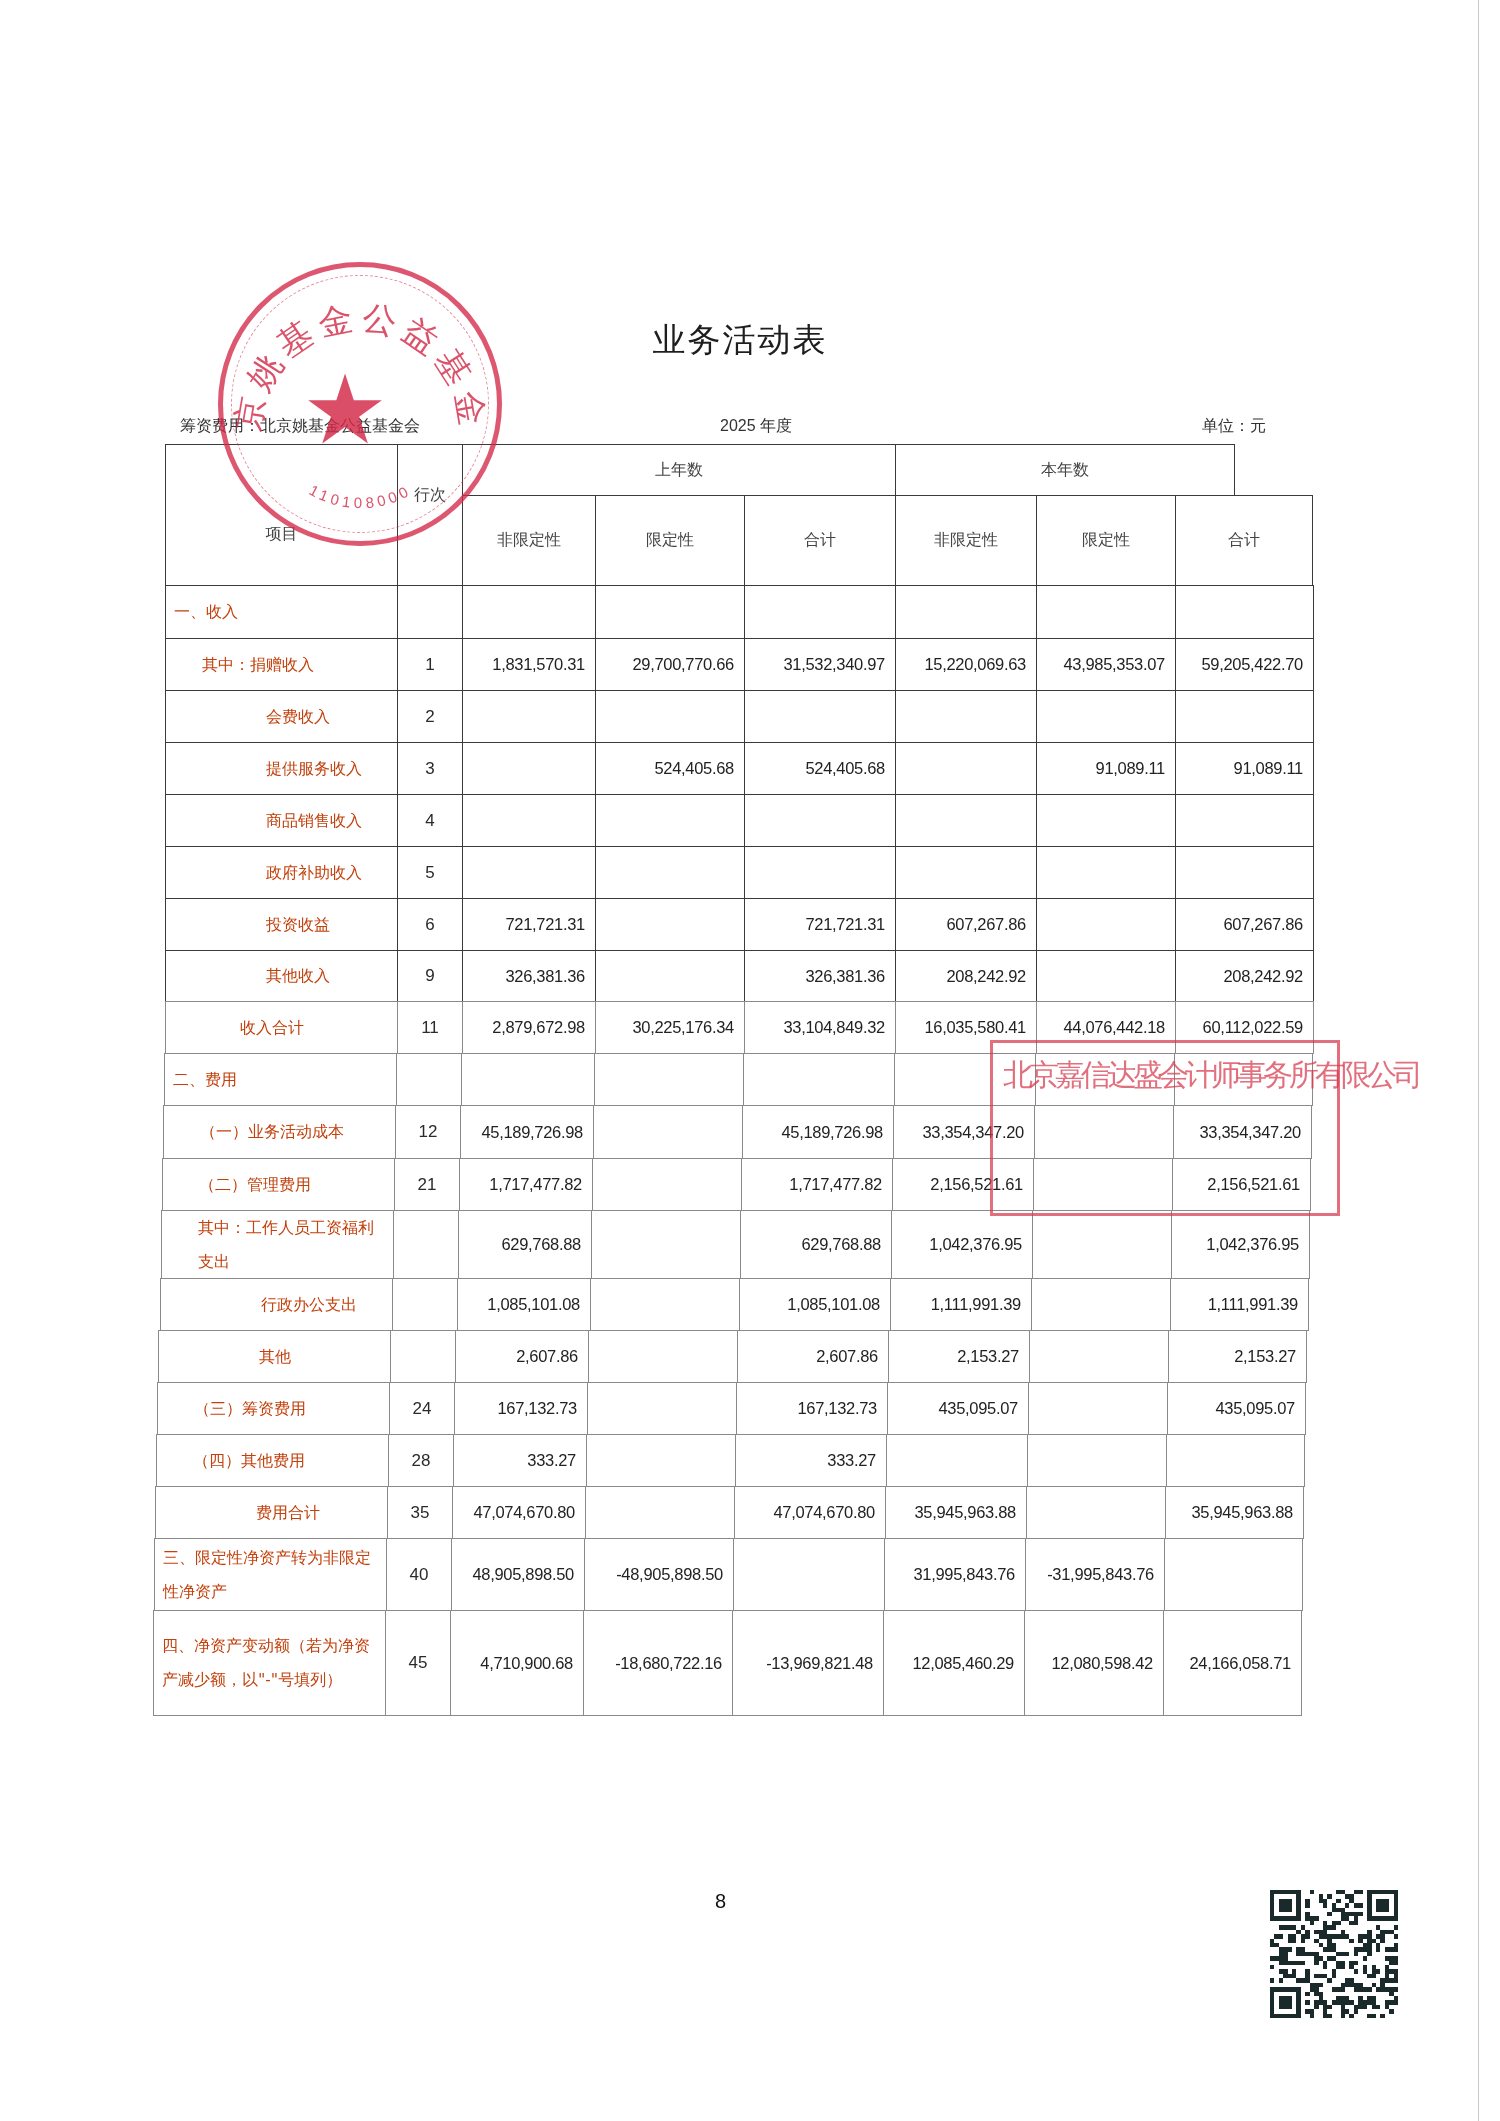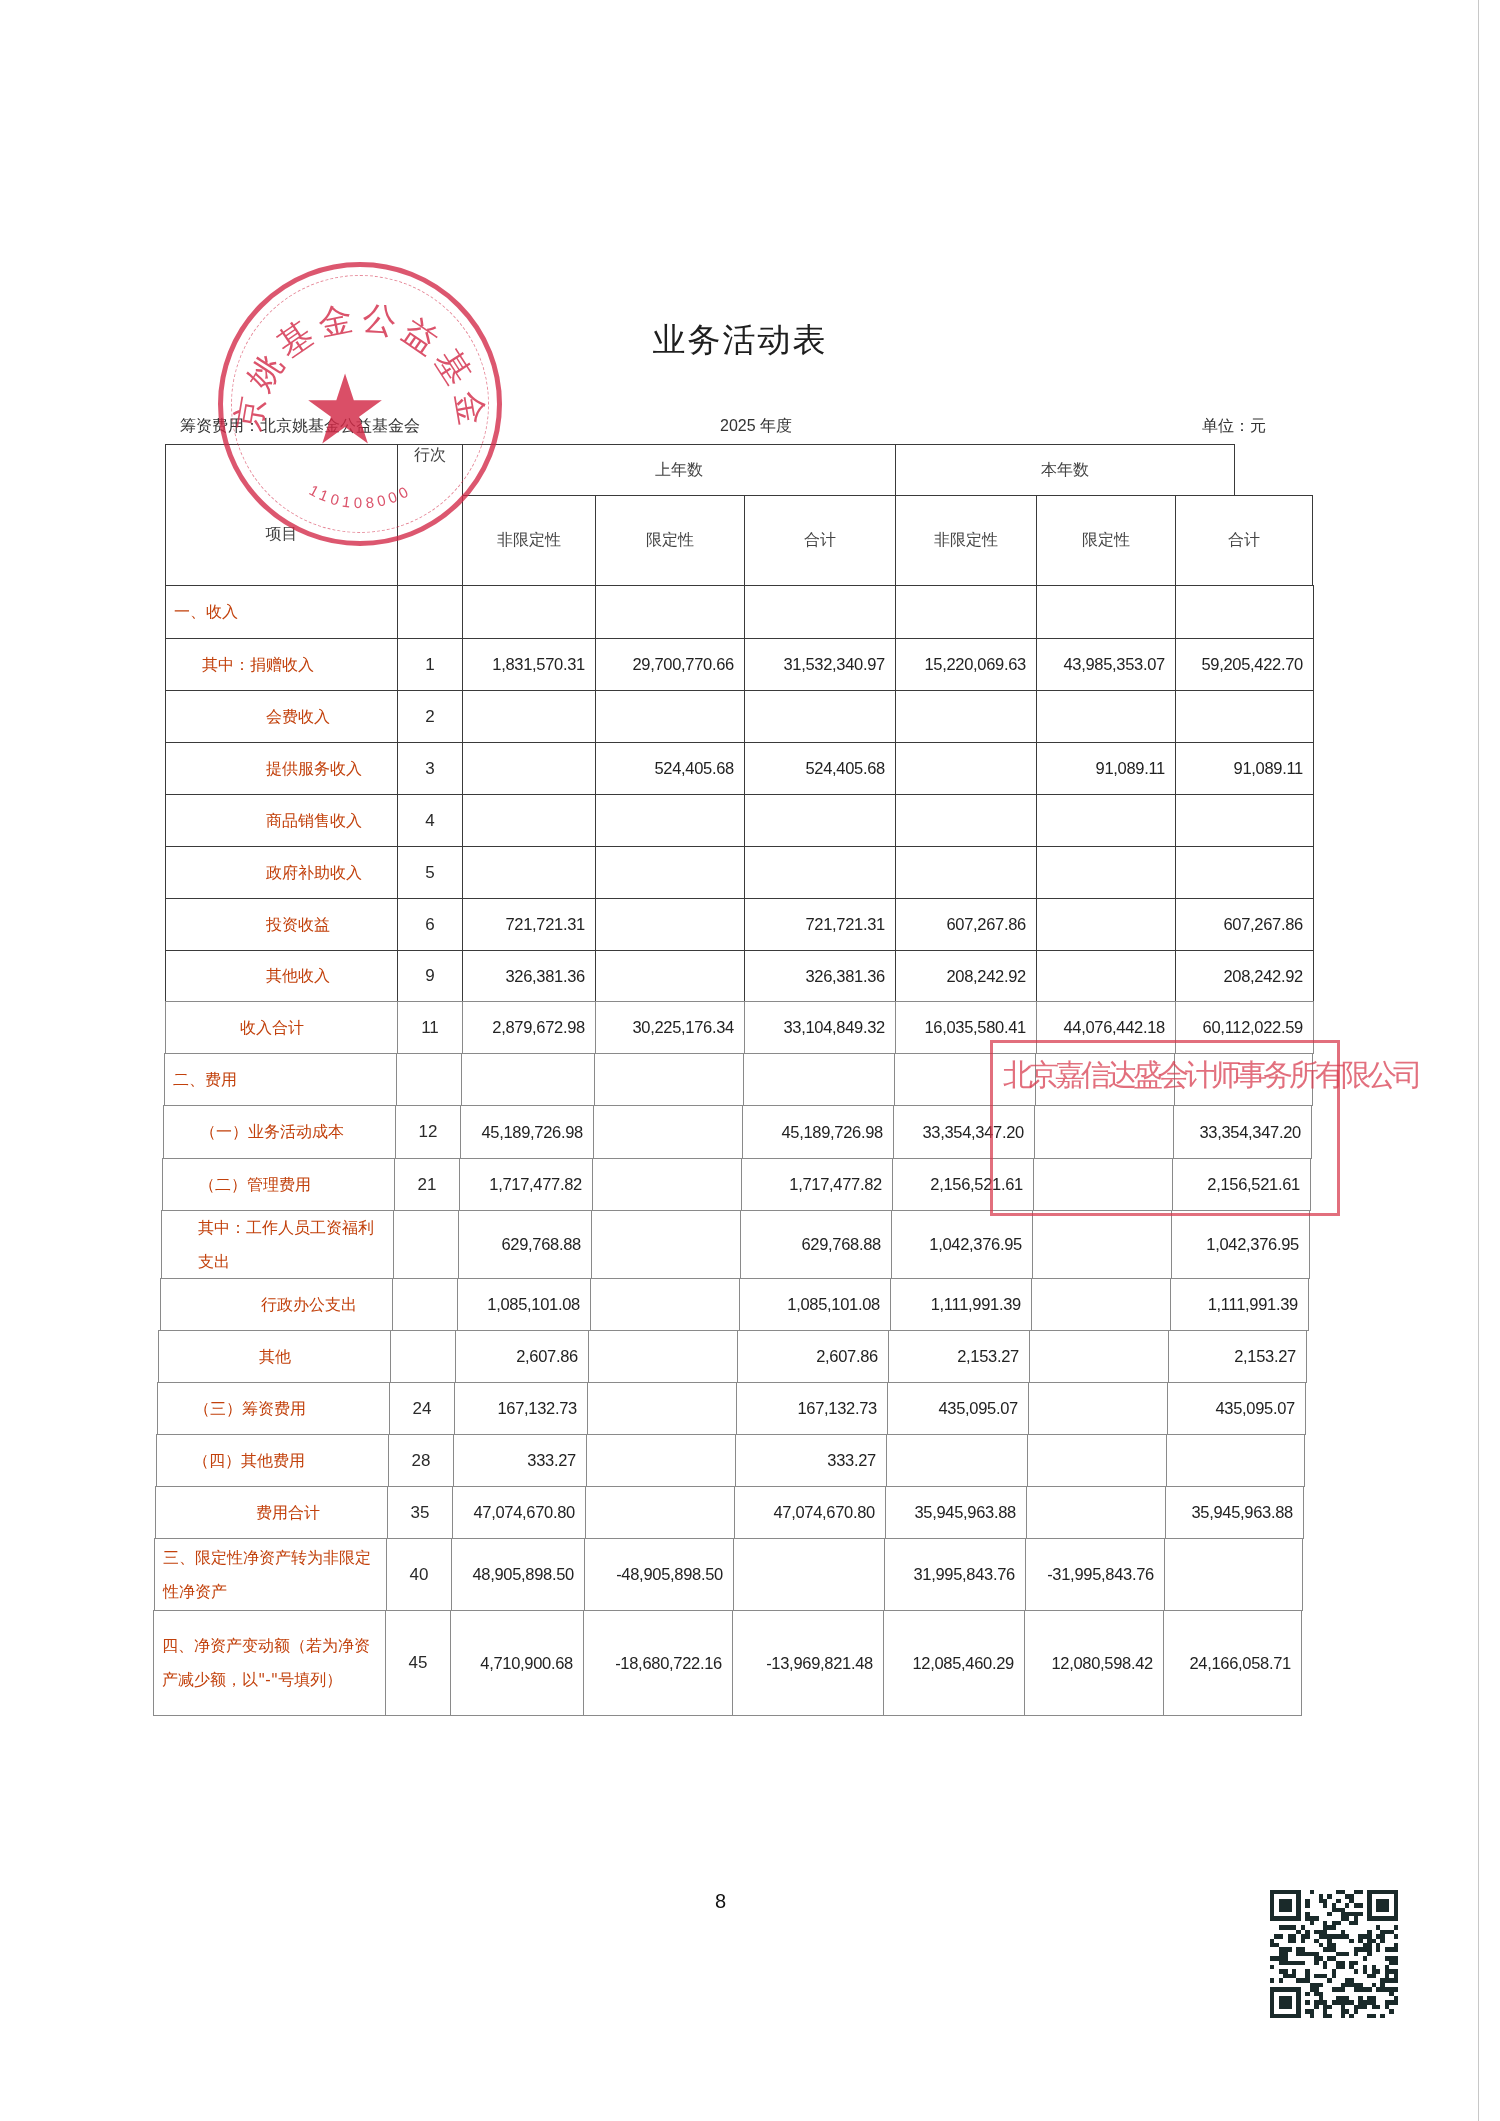--- a/index.html
+++ b/index.html
@@ -44,21 +44,21 @@
 <div class="title">业务活动表</div>
 <div class="meta left">筹资费用：北京姚基金公益基金会</div>
 <div class="meta center">2025 年度</div>
 <div class="meta right">单位：元</div>
 
 <div class="grid" id="grid">
 
   <div class="cell hdr" style="left:165px;top:444px;width:233px;height:142px;align-items:flex-end;padding-bottom:40px;">
       <span>项目</span>
     </div>
-  <div class="cell hdr" style="left:397px;top:444px;width:66px;height:142px;align-items:flex-start;padding-bottom:40px;">
+  <div class="cell hdr" style="left:397px;top:444px;width:66px;height:142px;align-items:center;padding-bottom:40px;">
       <span>行次</span>
     </div>
   <div class="cell hdr" style="left:462px;top:444px;width:434px;height:52px;">
       <span>上年数</span>
     </div>
   <div class="cell hdr" style="left:895px;top:444px;width:340px;height:52px;">
       <span>本年数</span>
     </div>
   <div class="cell hdr" style="left:462px;top:495px;width:134px;height:91px;">
       <span>非限定性</span>

